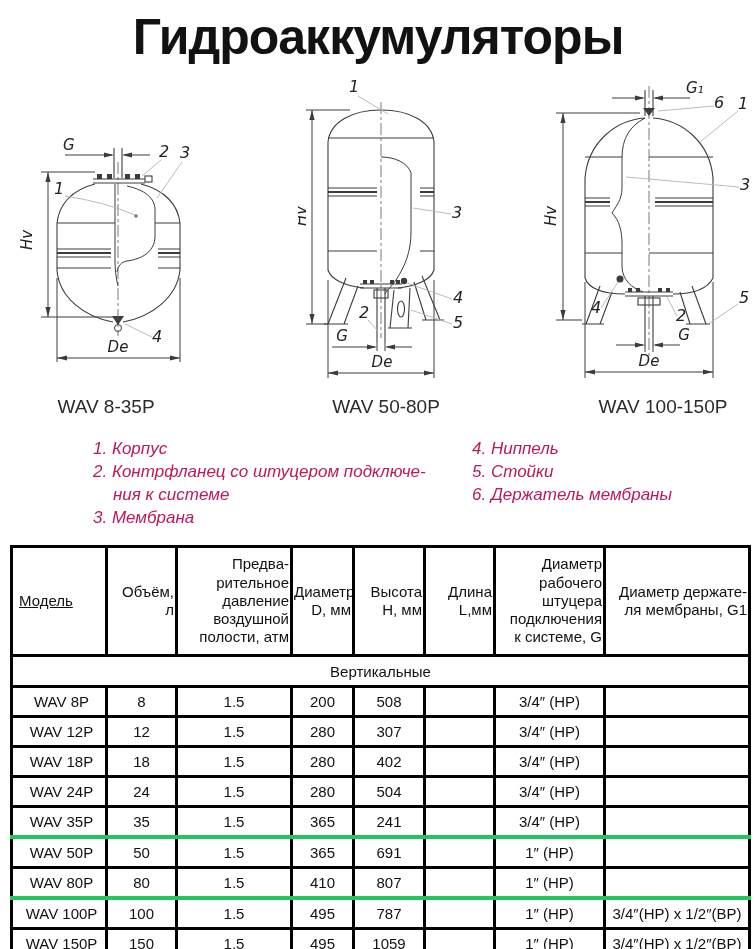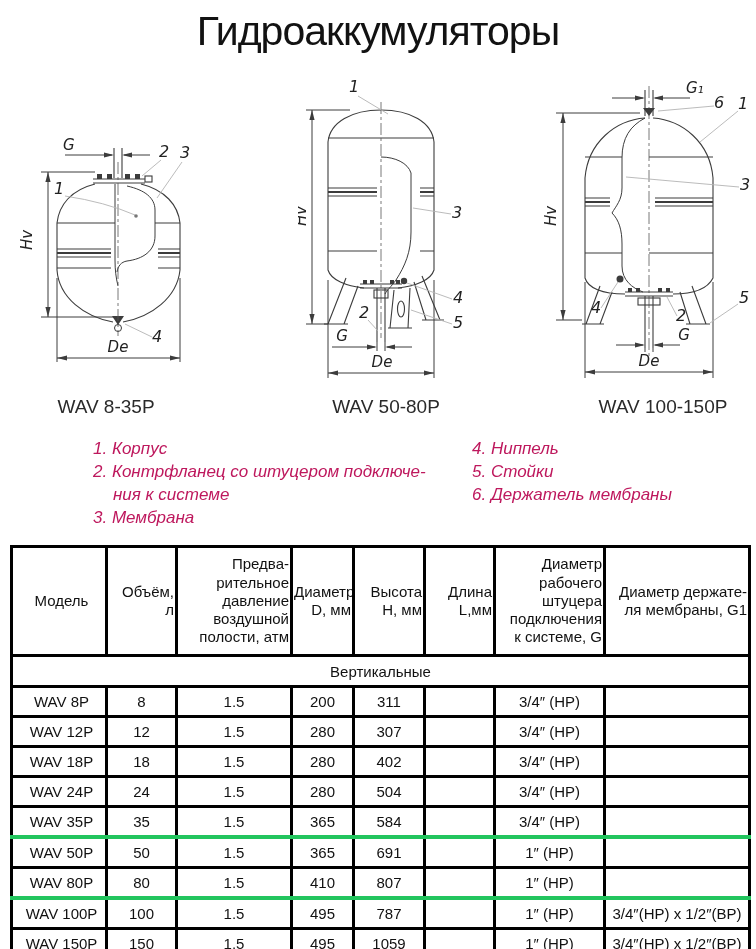--- a/index.html
+++ b/index.html
@@ -1,35 +1,35 @@
 <!DOCTYPE html>
 <html><head>
 <meta charset="utf-8">
 <style>
   html,body{margin:0;padding:0;}
   body{font-family:"Liberation Sans",sans-serif;background:#e8e8e8;}
   #page{position:relative;width:756px;height:949px;background:#ffffff;overflow:hidden;color:#1b1b1b;}
 
   .title{position:absolute;top:8px;left:0;width:756px;text-align:center;
-         font-size:41px;font-weight:400;letter-spacing:-1px;color:#121212;}
+         font-size:50px;font-weight:700;letter-spacing:-1px;color:#121212;}
 
   svg.diagram{position:absolute;}
   svg text{font-family:"DejaVu Sans",sans-serif;font-style:italic;fill:#222;}
   .caption{position:absolute;width:170px;text-align:center;font-size:19px;color:#2a2a2a;}
 
   .legend-col{position:absolute;font-style:italic;font-size:17px;line-height:23px;color:#be185d;}
   .legend-line.indent{padding-left:20px;}
 
   table.spec{position:absolute;left:10px;top:545px;width:738px;border-collapse:collapse;
              table-layout:fixed;font-size:15px;color:#111;}
   table.spec th,table.spec td{border:3px solid #000;overflow:hidden;}
   table.spec thead tr{height:109px;}
   table.spec th{font-weight:400;text-align:right;vertical-align:middle;
                 white-space:pre-line;line-height:1.22;padding:2px 1px;}
-  table.spec th.th-model{text-align:center;padding-left:6px;}
+  table.spec th.th-model{text-align:left;padding-left:6px;text-decoration:underline;}
   tr.section-row td{height:26px;text-align:center;}
   tbody tr.data-row td{height:25px;text-align:center;}
   tbody td.cell-model{text-align:left;padding-left:6px;}
   tbody tr.group-start td{border-top:4px solid #22c55e;}
 </style>
 </head>
 <body>
 
 <div id="page">
 
@@ -281,21 +281,21 @@
     </thead>
     <tbody>
       <tr class="section-row">
         <td colspan="8">Вертикальные</td>
       </tr>
     <tr class="data-row">
           <td class="cell-model">WAV 8P</td>
           <td>8</td>
           <td>1.5</td>
           <td>200</td>
-          <td>311</td>
+          <td>508</td>
           <td></td>
           <td>3/4″ (НР)</td>
           <td></td>
         </tr>
         <tr class="data-row">
           <td class="cell-model">WAV 12P</td>
           <td>12</td>
           <td>1.5</td>
           <td>280</td>
           <td>307</td>
@@ -321,21 +321,21 @@
           <td>504</td>
           <td></td>
           <td>3/4″ (НР)</td>
           <td></td>
         </tr>
         <tr class="data-row">
           <td class="cell-model">WAV 35P</td>
           <td>35</td>
           <td>1.5</td>
           <td>365</td>
-          <td>584</td>
+          <td>241</td>
           <td></td>
           <td>3/4″ (НР)</td>
           <td></td>
         </tr>
         <tr class="data-row group-start">
           <td class="cell-model">WAV 50P</td>
           <td>50</td>
           <td>1.5</td>
           <td>365</td>
           <td>691</td>

